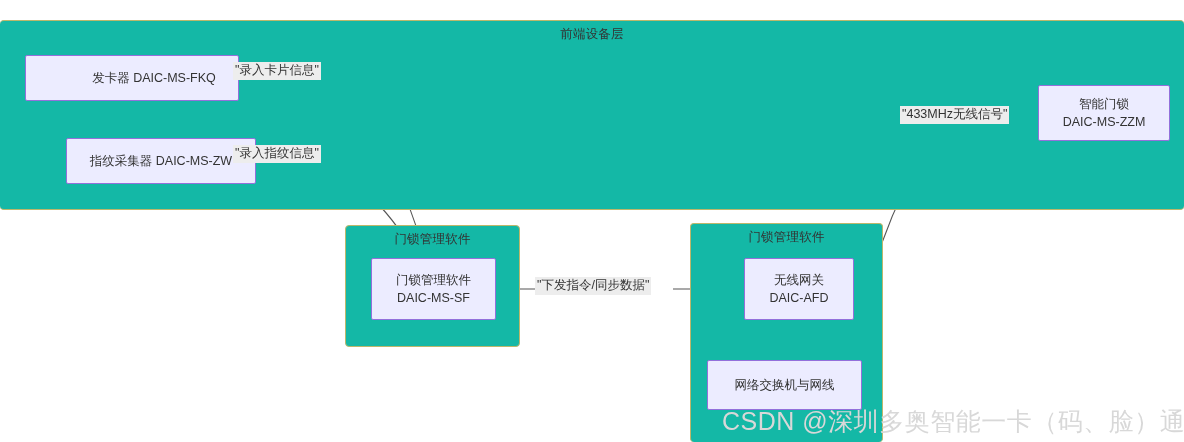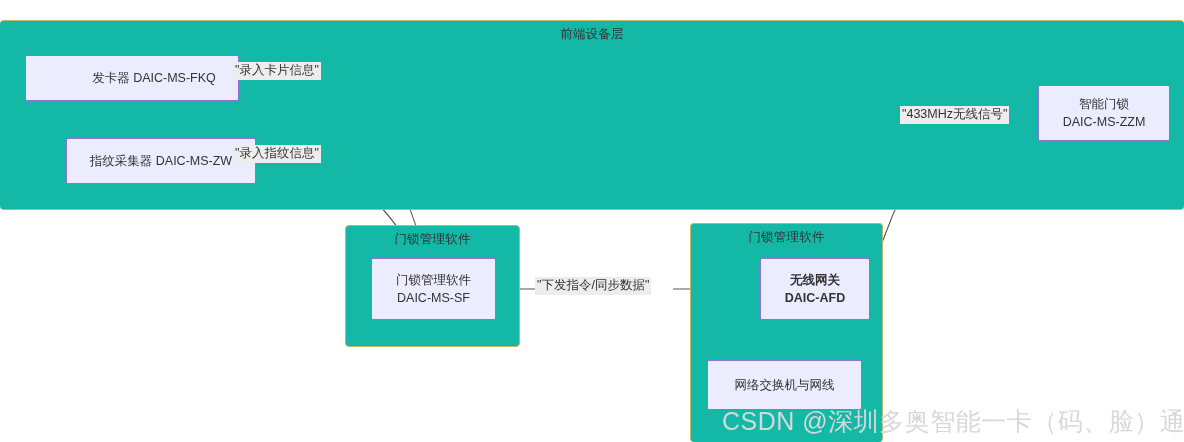--- a/index.html
+++ b/index.html
@@ -81,21 +81,21 @@
     color: #333333;
     line-height: 1.45;
     text-align: center;
     white-space: nowrap;
   }
   .node .line2 { display: block; }
   #node-fkq  { left: 25px;   top: 55px;  width: 214px; height: 46px; padding-left: 44px; }
   #node-zw   { left: 22px;   top: 138px; width: 190px; height: 46px; margin-left: 44px; }
   #node-zzm  { left: 1038px; top: 85px;  width: 132px; height: 56px; }
   #node-sf   { left: 371px;  top: 258px; width: 125px; height: 62px; }
-  #node-afd  { left: 760px;  top: 258px; width: 110px; height: 62px; font-weight: bold; }
+  #node-afd  { left: 744px;  top: 258px; width: 110px; height: 62px; }
   #node-switch { left: 707px; top: 360px; width: 155px; height: 50px; }
   
   .edge-label {
     position: absolute;
     background: #ededed;
     color: #333333;
     font-size: 12.5px;
     padding: 1px 2px;
     white-space: nowrap;
     line-height: 1.25;

